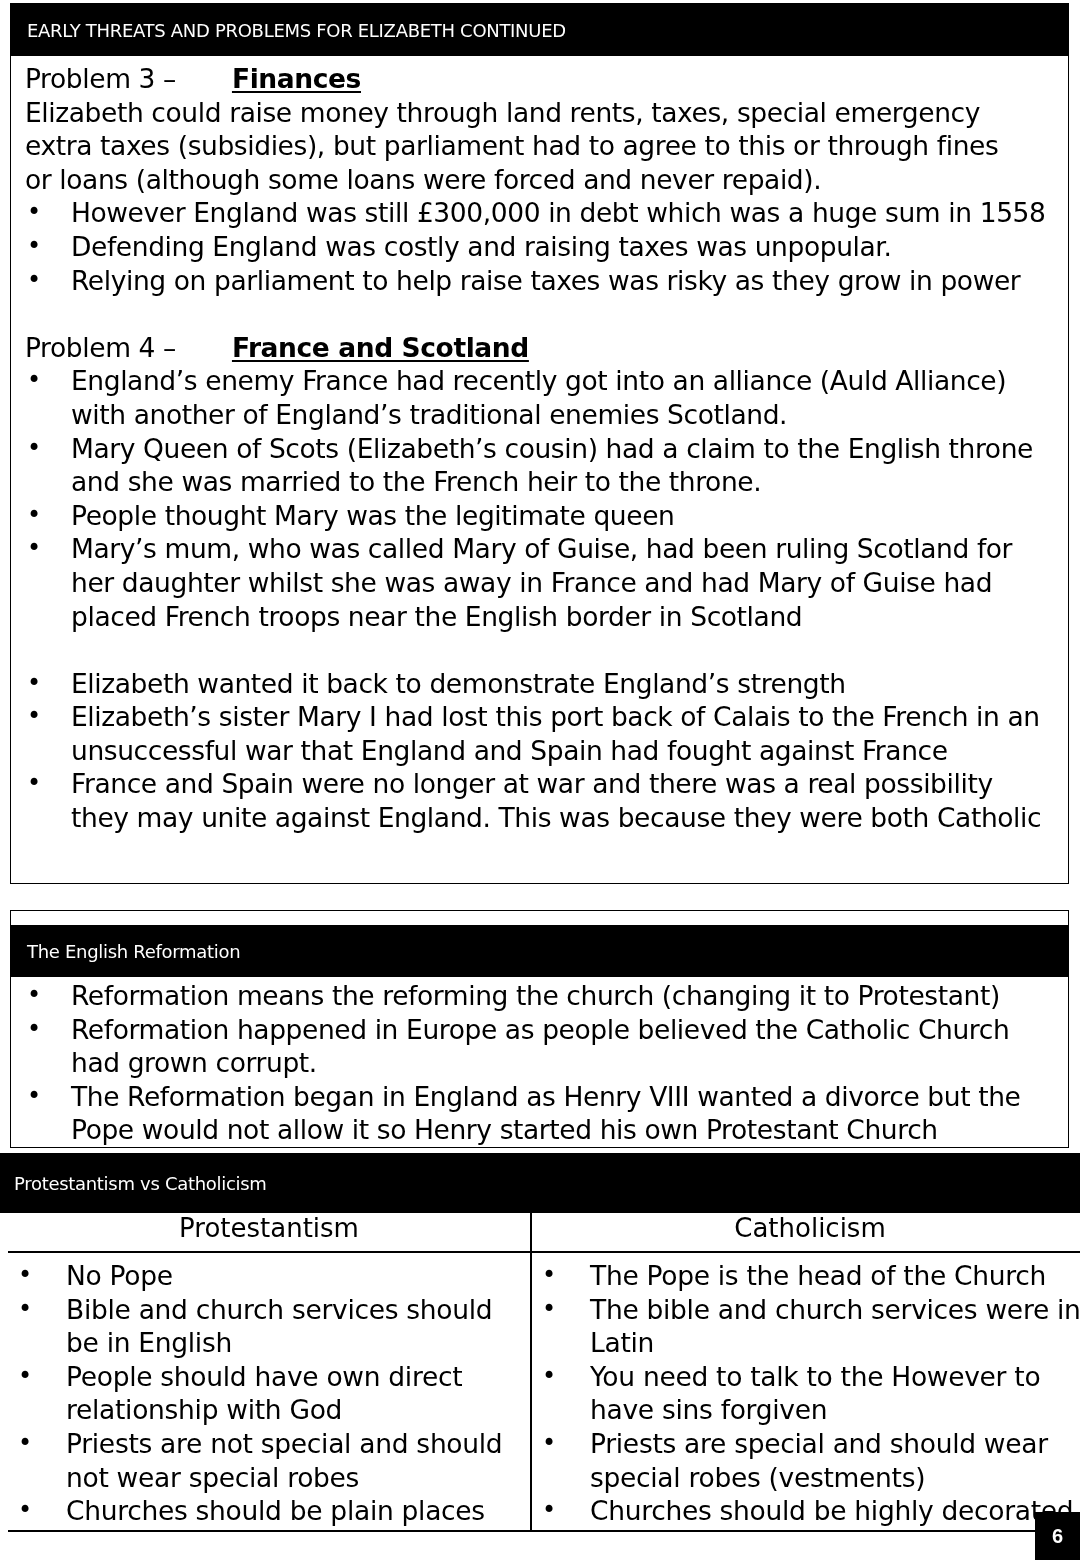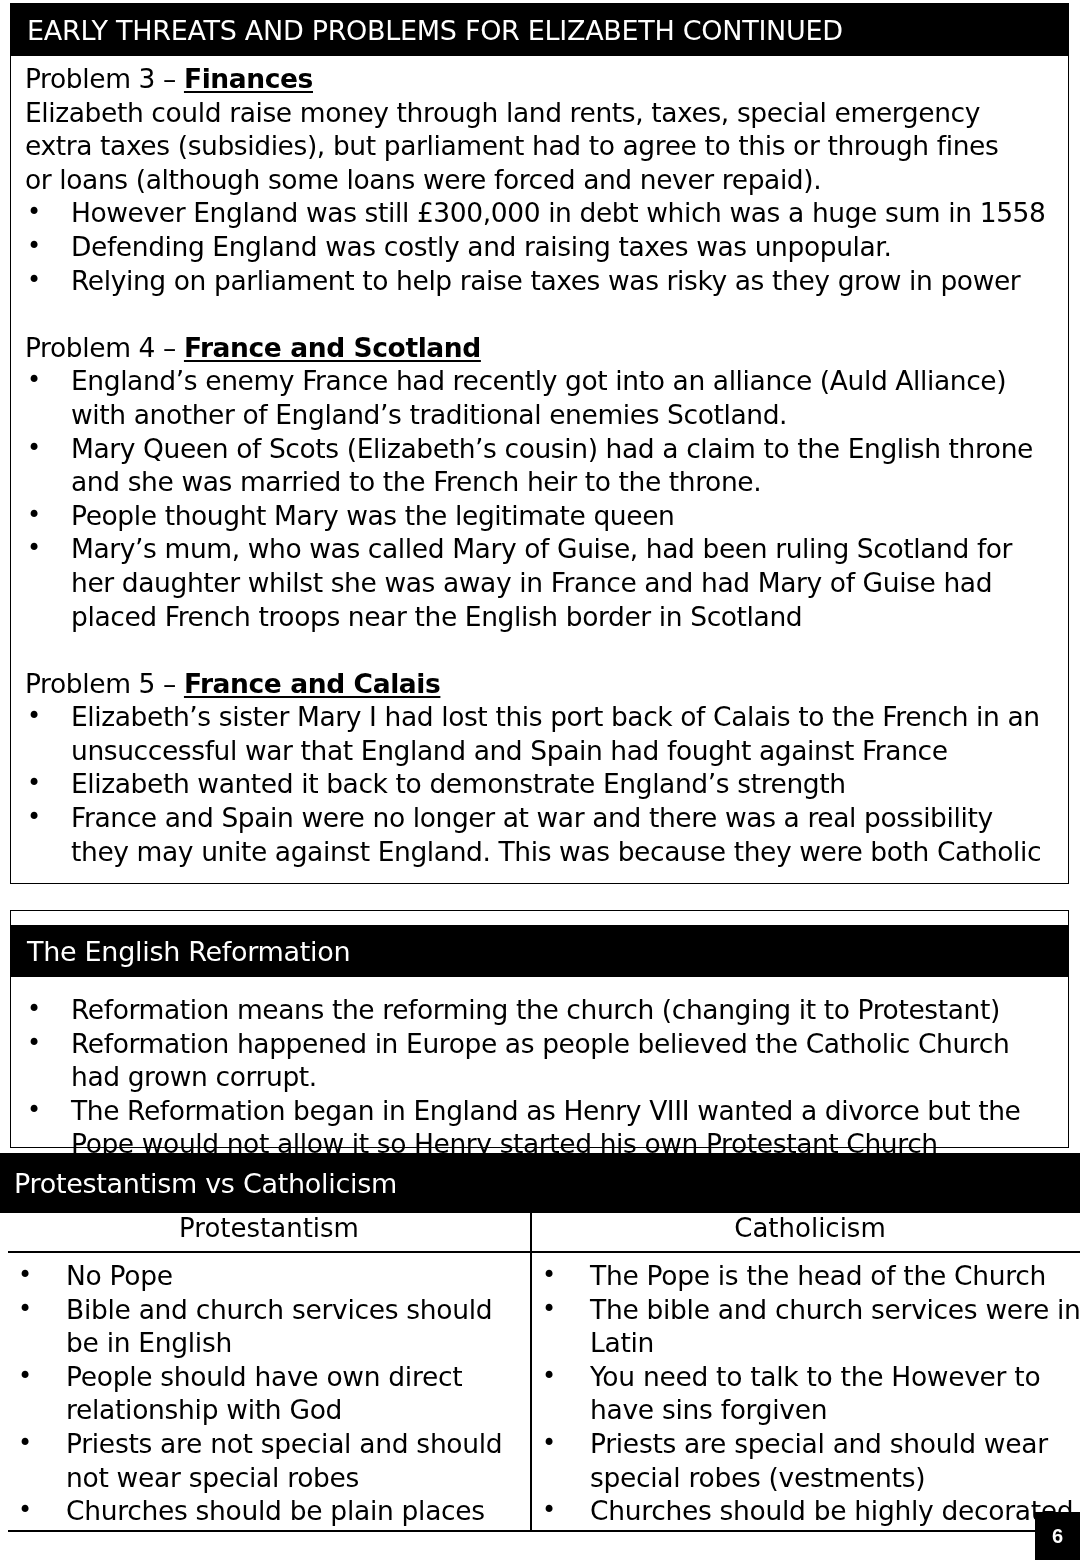--- a/index.html
+++ b/index.html
@@ -1,23 +1,23 @@
 <!DOCTYPE html>
 <html><head>
 <meta charset="utf-8">
 <style>
   html, body { margin:0; padding:0; background:#ffffff; }
   body { width:1080px; height:1560px; position:relative; overflow:hidden;
          font-family: "DejaVu Sans", sans-serif; color:#000; }
   .box { position:absolute; border:1.5px solid #000; background:#fff; box-sizing:border-box; }
-  .hdr { background:#000; color:#fff; font-size:27px; padding:0 16px; box-sizing:border-box;
+  .hdr { background:#000; color:#fff; font-size:18px; padding:0 16px; box-sizing:border-box;
          display:flex; align-items:center; letter-spacing:-0.3px; }
   .body { padding:6px 14px 0 14px; font-size:26.5px; line-height:33.6px; letter-spacing:-0.4px; }
   .ptitle { margin:0; }
-  .ptitle u { font-weight:bold; text-decoration-thickness:2px; text-underline-offset:3px; }
+  .ptitle u { font-weight:bold; text-decoration-thickness:2px; text-underline-offset:3px;margin-left:48px; }
   ul.bl { list-style:none; margin:0; padding:0; }
   ul.bl li { position:relative; padding-left:46px; }
   ul.bl li::before { content:"\2022"; position:absolute; left:2px; top:0; font-size:24px; }
   .gap { height:33.6px; }
   table.cmp { position:absolute; left:8px; top:1205px; width:1080px; border-collapse:collapse; table-layout:fixed; }
   table.cmp th { font-weight:normal; font-size:26px; height:44px; border:2px solid #000; border-top:none; }
   table.cmp td { vertical-align:top; border:2px solid #000; padding:6px 4px 2px 8px; font-size:26.5px; line-height:33.6px; letter-spacing:-0.3px; }
   table.cmp ul.bl li { padding-left:50px; }
   .pgnum { position:absolute; left:1035px; top:1512px; width:45px; height:48px; background:#000; color:#fff;
            font-family:"Liberation Sans", sans-serif; font-weight:bold; font-size:20px;
@@ -40,34 +40,33 @@
     </ul>
     <div class="gap"></div>
     <p class="ptitle"><span>Problem 4 – </span><u>France and Scotland</u></p>
     <ul class="bl">
       <li>England’s enemy France had recently got into an alliance (Auld Alliance) with another of England’s traditional enemies Scotland.</li>
       <li>Mary Queen of Scots (Elizabeth’s cousin) had a claim to the English throne and she was married to the French heir to the throne.</li>
       <li>People thought Mary was the legitimate queen</li>
       <li>Mary’s mum, who was called Mary of Guise, had been ruling Scotland for her daughter whilst she was away in France and had Mary of Guise had placed French troops near the English border in Scotland</li>
     </ul>
     <div class="gap"></div>
-    <p class="ptitle"><span>Problem 5 – </span><u>France and Calais</u></p>
     <ul class="bl">
+      <li>Elizabeth wanted it back to demonstrate England’s strength</li>
       <li>Elizabeth’s sister Mary I had lost this port back  of Calais to the French in an unsuccessful war that England and Spain had fought against France</li>
-      <li>Elizabeth wanted it back to demonstrate England’s strength</li>
       <li>France and Spain were no longer at war and there was a real possibility they may unite against England.  This was because they were both Catholic</li>
     </ul>
   </div>
 </div>
 
 <div class="box" style="left:10px; top:910px; width:1059px; height:238px;">
   <div class="hdr" style="height:52px;margin-top:14px;">
     <span>The English Reformation</span>
   </div>
-  <div class="body" style="padding-top:16px;">
+  <div class="body" style="padding-top:2px;">
     <ul class="bl">
       <li>Reformation means the reforming the church (changing it to Protestant)</li>
       <li>Reformation happened in Europe as people believed the Catholic Church had grown corrupt.</li>
       <li>The Reformation began in England as Henry VIII wanted a divorce but the Pope would not allow it so Henry started his own Protestant Church</li>
     </ul>
   </div>
 </div>
 
 <div class="hdr" style="position:absolute; left:0; top:1153px; width:1080px; height:60px; padding-left:14px;">
   <span>Protestantism vs Catholicism</span>

